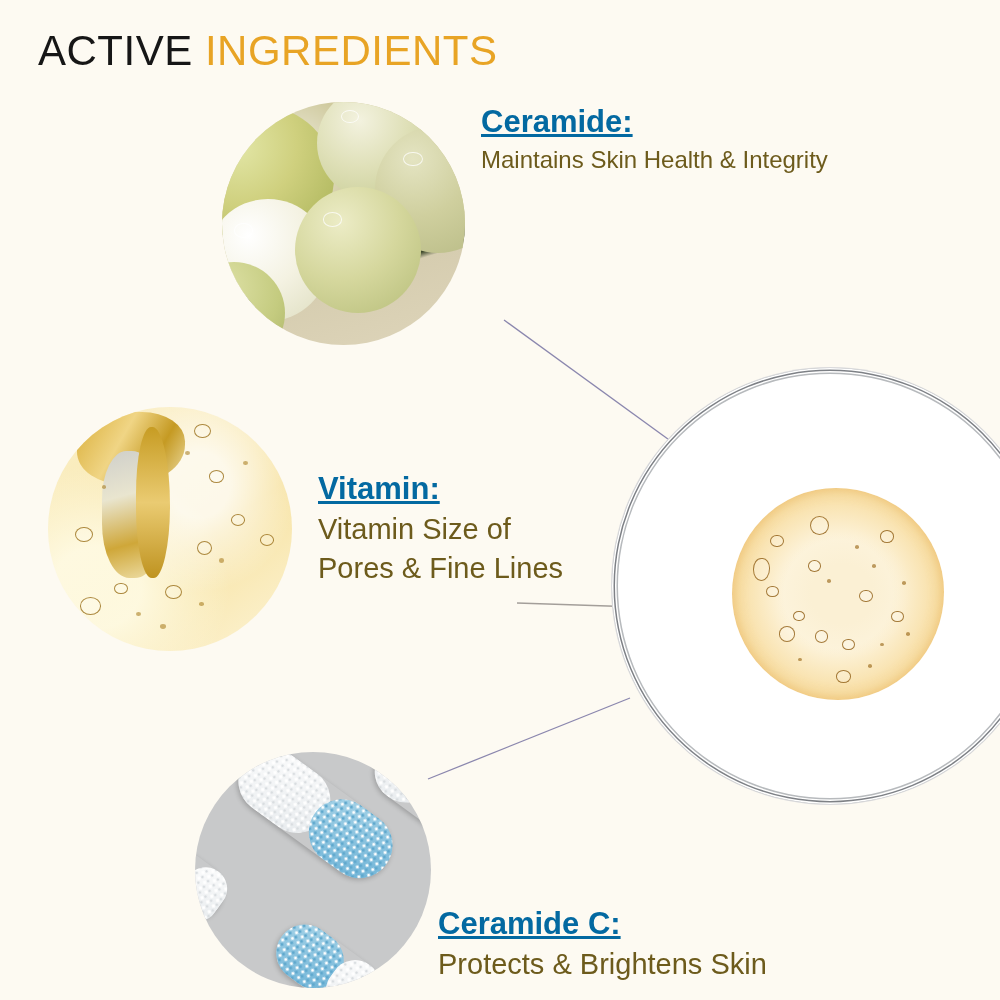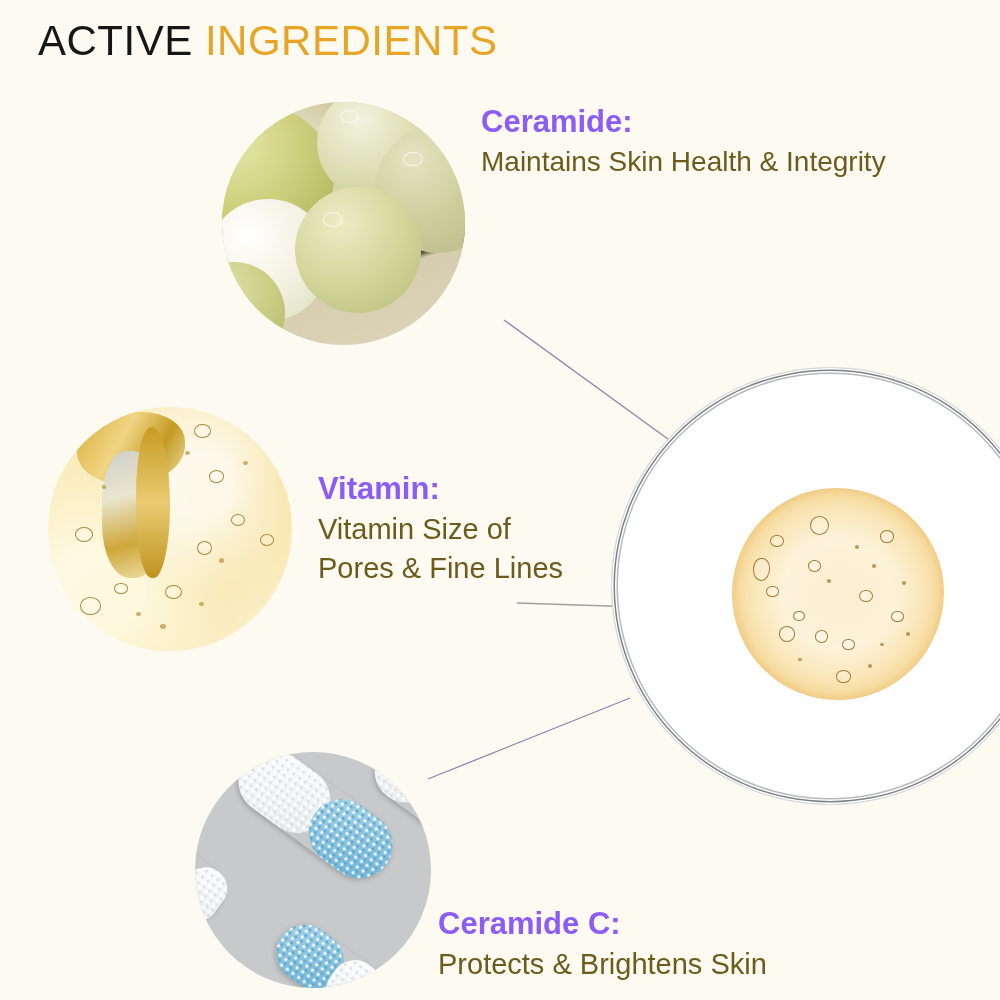--- a/index.html
+++ b/index.html
@@ -15,55 +15,56 @@
     background: #fdfaf2;
     overflow: hidden;
     font-family: "Liberation Sans", sans-serif;
     -webkit-font-smoothing: antialiased;
   }
 
   
   #title {
     position: absolute;
     left: 38px;
-    top: 20px;
+    top: 30px;
     font-size: 42px;
     letter-spacing: 0.5px;
     white-space: nowrap;
     line-height: 1;
   }
   #title .t-dark  { color: #161616; }
   #title .t-accent{ color: #e8a425; }
 
   
   svg#connectors {
     position: absolute;
     left: 0; top: 0;
     width: 1000px; height: 1000px;
     pointer-events: none;
   }
 
   
   .callout { position: absolute; line-height: 1.22; }
   .callout .c-name {
     font-weight: bold;
-    color: #8b5cf6;
+    color: #0369a1;
     display: block;
     white-space: nowrap;
+    text-decoration: underline;
   }
   .callout .c-desc {
     font-weight: normal;
     color: #6d5b1c;
     display: block;
     white-space: nowrap;
   }
 
   #callout-ceramide { left: 481px; top: 103px; }
   #callout-ceramide .c-name { font-size: 31px; }
-  #callout-ceramide .c-desc { font-size: 28px; margin-top: 4px; }
+  #callout-ceramide .c-desc { font-size: 24px; margin-top: 4px; }
 
   #callout-peptide { left: 318px; top: 470px; }
   #callout-peptide .c-name { font-size: 31px; }
   #callout-peptide .c-desc { font-size: 29px; margin-top: 4px; }
 
   #callout-vitaminc { left: 438px; top: 905px; }
   #callout-vitaminc .c-name { font-size: 31px; }
   #callout-vitaminc .c-desc { font-size: 29px; margin-top: 4px; }
 
   

